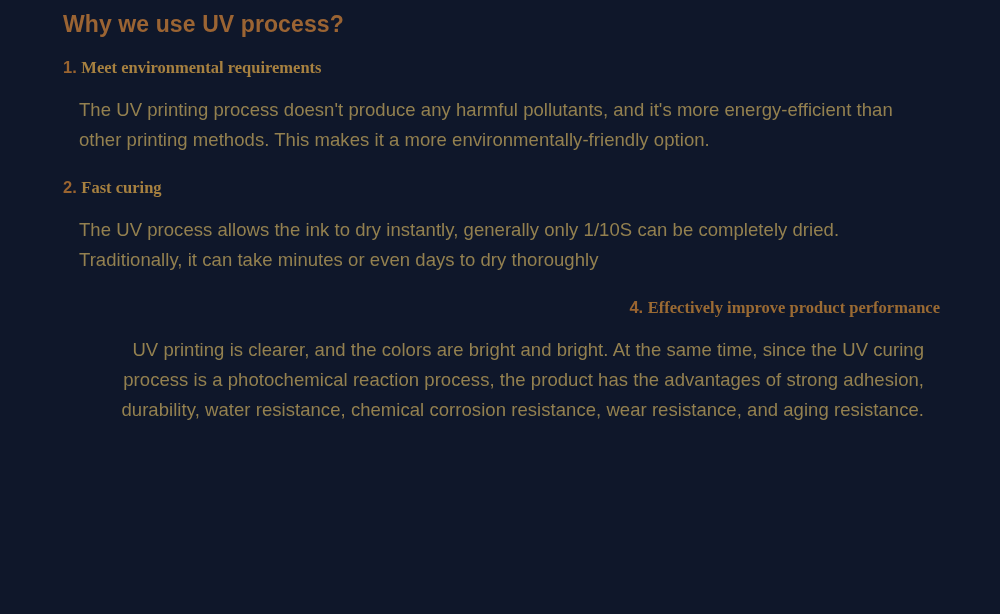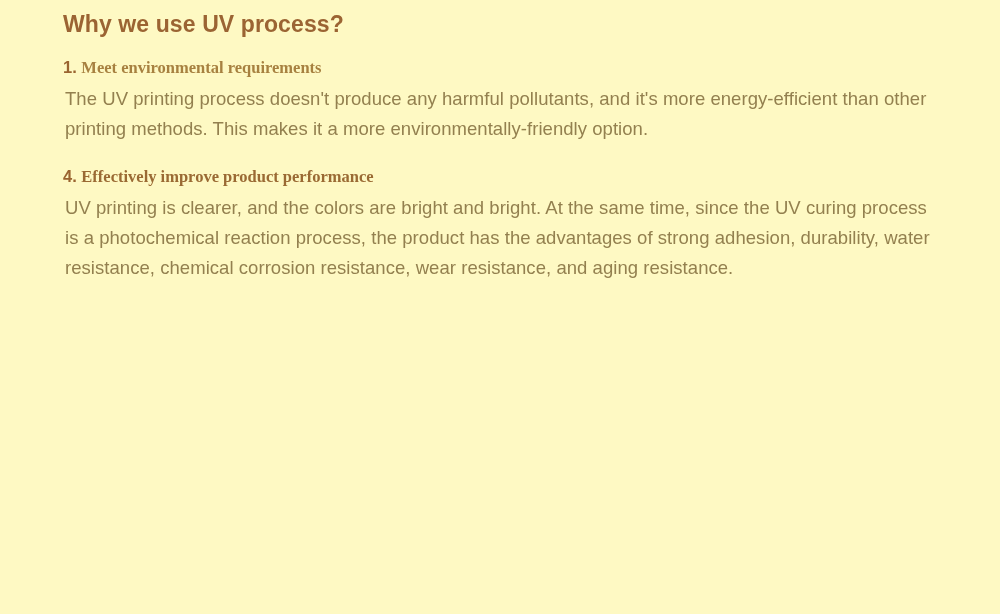--- a/index.html
+++ b/index.html
@@ -13,38 +13,39 @@
     font-family: "Liberation Sans", sans-serif;
     overflow: hidden;
   }
 
   .page {
     position: relative;
     width: 1000px;
     height: 614px;
     box-sizing: border-box;
     padding: 8px 60px 0 63px;
-    background: #fef9c3;
+    background: #0f172a;
   }
 
   .page-title {
     font-size: 23px;
     font-weight: bold;
     color: #9b6433;
     letter-spacing: 0.1px;
     line-height: 32px;
     margin: 0 0 16px 0;
     white-space: nowrap;
   }
 
   .section {
     margin: 0 0 21px 0;
   }
   .section:last-child {
     margin-bottom: 0;
+    text-align: right;
   }
 
   .section-heading {
     font-size: 16.5px;
     font-weight: bold;
     line-height: 22px;
     margin: 0 0 5px 0;
     color: #ab8848;
     white-space: nowrap;
   }
@@ -57,41 +58,48 @@
   }
   
   .section-heading.dark .htext {
     color: #9a6a33;
   }
 
   .section-body {
     font-size: 18.5px;
     line-height: 30px;
     color: #93804f;
-    margin: 2px;
+    margin: 16px;
     max-width: 880px;
     letter-spacing: 0.05px;
     white-space: pre-wrap;
   }
 </style>
 </head>
 <body>
 
 <div class="page">
 
   <h1 class="page-title">Why we use UV process?</h1>
 
   <div class="section">
     <div class="section-heading">
       <span class="num">1.</span>
       <span class="htext">Meet environmental requirements</span>
     </div>
     <p class="section-body">The UV printing process doesn't produce any harmful pollutants, and it's more energy-efficient than other printing methods. This makes it a more environmentally-friendly option.</p>
   </div>
 
+  <div class="section">
+    <div class="section-heading">
+      <span class="num">2.</span>
+      <span class="htext">Fast curing</span>
+    </div>
+    <p class="section-body">The UV process allows the ink to dry instantly, generally only 1/10S can be completely dried. Traditionally, it can take minutes or even days to dry thoroughly</p>
+  </div>
 
   <div class="section">
   </div>
 
   <div class="section">
     <div class="section-heading dark">
       <span class="num">4.</span>
       <span class="htext">Effectively improve product performance</span>
     </div>
     <p class="section-body">UV printing is clearer, and the colors are bright and bright. At the same time, since the UV curing process is a photochemical reaction process, the product has the advantages of strong adhesion, durability, water resistance, chemical corrosion resistance, wear resistance, and aging resistance.</p>

